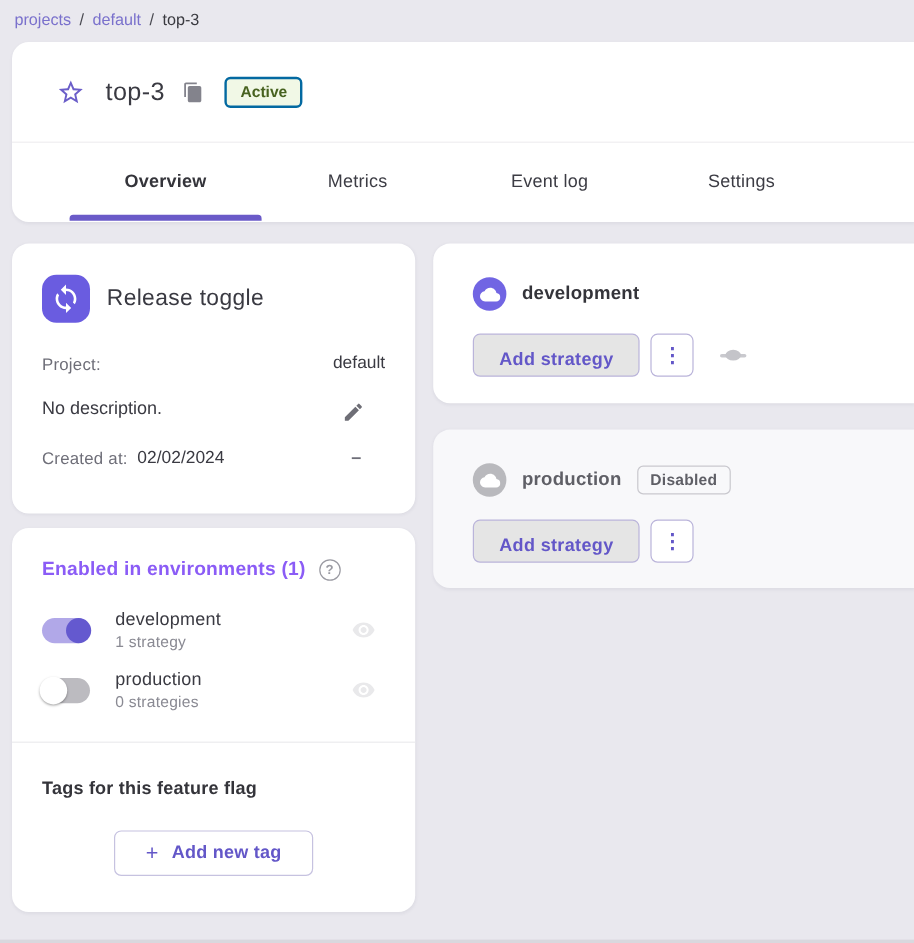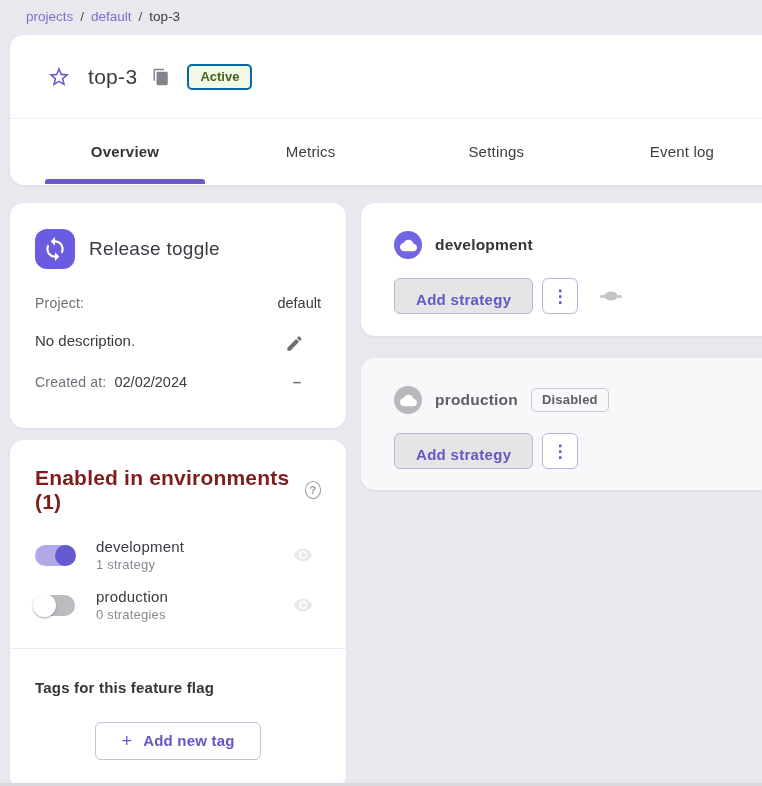--- a/index.html
+++ b/index.html
@@ -7,21 +7,21 @@
   body {
     background: #e9e8ee;
     font-family: "Liberation Sans", "DejaVu Sans", sans-serif;
     color: #3a3a42;
     position: relative;
   }
   a { text-decoration: none; cursor: pointer; }
 
   
   .breadcrumb {
-    padding: 4px 0 0 26px;
+    padding: 4px 0 0 12px;
     font-size: 13.5px;
     display: flex;
     align-items: center;
     gap: 7px;
     height: 28px;
   }
   .breadcrumb a { color: #7a71cc; }
   .breadcrumb .sep { color: #4a4a52; }
   .breadcrumb .current { color: #3a3a40; }
 
@@ -48,21 +48,21 @@
   .badge-active {
     margin-left: 16px;
     font-size: 13px;
     font-weight: bold;
     color: #47621f;
     background: #f1f8e6;
     border: 2px solid #0369a1;
     border-radius: 5px;
     padding: 3px 11px 4px;
   }
-  .tabs { display: flex; height: 65px; padding-left: 35px; position: relative; justify-content: space-between; }
+  .tabs { display: flex; height: 65px; padding-left: 48px; position: relative; }
   .tab {
     width: 160px;
     display: flex;
     align-items: center;
     justify-content: center;
     font-size: 15px;
     color: #3c3c44;
     cursor: pointer;
     position: relative;
     letter-spacing: 0.2px;
@@ -105,21 +105,21 @@
   .desc-row { display: flex; justify-content: space-between; margin-bottom: 19px; }
   .desc-text { font-size: 15px; color: #3a3a42; }
   .icon-btn { width: 22px; height: 22px; display: flex; align-items: center; justify-content: center; cursor: pointer; margin-right: 16px; }
   .created-row { display: flex; align-items: center; }
   .created-value { font-size: 14.5px; color: #3a3a42; margin-left: 8px; flex: 1; }
   .empty-dash { font-size: 15px; color: #6e6e78; margin-right: 20px; font-weight: bold; }
 
   
   .env-card { padding: 26px 25px 30px; }
   .env-title-row { display: flex; align-items: center; gap: 11px; margin-bottom: 24px; }
-  .env-title { font-size: 21px; font-weight: bold; color: #7f1d1d; letter-spacing: 0.2px; }
+  .env-title { font-size: 16px; font-weight: bold; color: #8b5cf6; letter-spacing: 0.2px; }
   .help-icon {
     width: 18px; height: 18px;
     border: 1.5px solid #9a9aa2;
     border-radius: 50%;
     color: #9a9aa2;
     font-size: 11px; font-weight: bold;
     display: flex; align-items: center; justify-content: center;
     cursor: pointer;
   }
   .env-row { display: flex; align-items: center; margin-bottom: 16px; }
@@ -235,24 +235,24 @@
       <span class="badge-active">Active</span>
     </div>
     <div class="tabs">
       <div class="tab active">
           <span>Overview</span>
         </div>
       <div class="tab">
           <span>Metrics</span>
         </div>
       <div class="tab">
+          <span>Event log</span>
+        </div>
+      <div class="tab">
           <span>Settings</span>
-        </div>
-      <div class="tab">
-          <span>Event log</span>
         </div>
     </div>
   </header>
 
   <div class="columns">
 
     <div class="col-left">
 
       <section class="card details-card">
         <div class="type-row">

